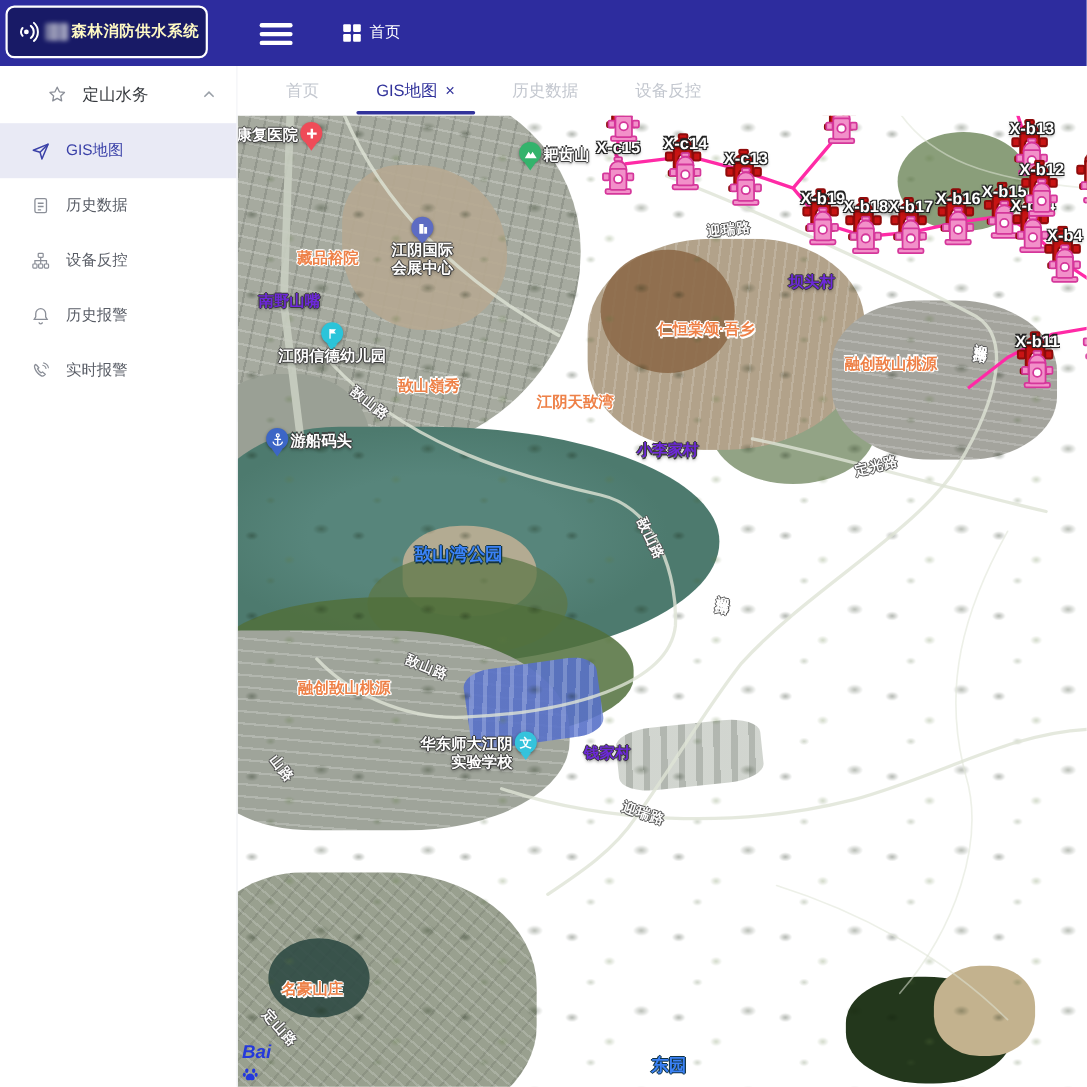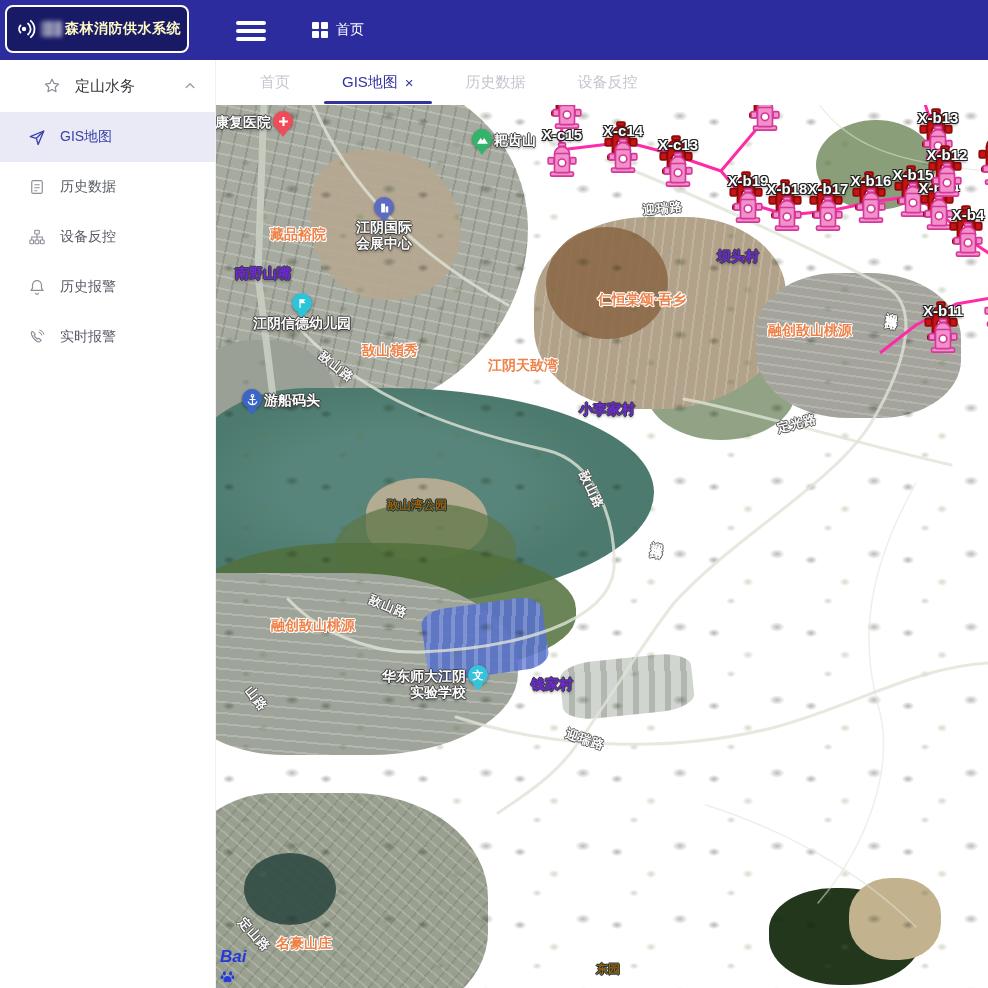--- a/index.html
+++ b/index.html
@@ -101,21 +101,21 @@
   svg#roads path.wide{stroke:#c9cec1;stroke-width:7;stroke-opacity:.9;}
   svg#roads path.trail{stroke-width:1.5;stroke-opacity:.55;}
   svg#pipes{z-index:6;}
   svg#pipes polyline{fill:none;stroke:#ff2aa6;stroke-width:3;stroke-linejoin:round;}
 
   .mlabel{position:absolute;z-index:4;white-space:nowrap;transform:translate(-50%,-50%);font-weight:700;}
   .mlabel.area{color:#ee8148;font-size:14px;
     text-shadow:-1px 0 #fff,1px 0 #fff,0 -1px #fff,0 1px #fff,1px 1px #fff,-1px -1px #fff;}
   .mlabel.place{color:#6d28d9;font-size:14px;
     text-shadow:-1px 0 #3c3c3c,1px 0 #3c3c3c,0 -1px #3c3c3c,0 1px #3c3c3c,0 2px 3px rgba(0,0,0,.45);}
-  .mlabel.water{color:#a16207;font-size:12px;
+  .mlabel.water{color:#3b82f6;font-size:16px;
     text-shadow:-1px 0 #134,1px 0 #134,0 -1px #134,0 1px #134;}
   .mlabel.road{color:#fff;font-size:12.5px;letter-spacing:1px;
     text-shadow:-1px 0 #555,1px 0 #555,0 -1px #555,0 1px #555;}
   .mlabel.road.vert{writing-mode:vertical-rl;letter-spacing:2px;}
 
   .poi{position:absolute;z-index:5;}
   .pin{position:absolute;left:0;top:0;width:20px;height:20px;border-radius:50%;
     transform:translate(-50%,-60%);display:flex;align-items:center;justify-content:center;
     box-shadow:0 1px 3px rgba(0,0,0,.45);color:#fff;font-weight:700;font-size:11px;}
   .pin .tail{position:absolute;left:50%;top:96%;transform:translateX(-50%);width:0;height:0;
@@ -292,21 +292,21 @@
       <path class="trail" d="M490,700 C560,722 640,762 700,822"></path>
     </svg>
 
     <div id="map-labels">
         <span class="mlabel area" style="left: 82px; top: 130px; transform: translate(-50%, -50%) rotate(0deg);">藏品裕院</span>
         <span class="mlabel area" style="left: 174px; top: 246px; transform: translate(-50%, -50%) rotate(0deg);">敔山嶺秀</span>
         <span class="mlabel area" style="left: 426px; top: 195px; transform: translate(-50%, -50%) rotate(0deg);">仁恒棠颂·吾乡</span>
         <span class="mlabel area" style="left: 594px; top: 226px; transform: translate(-50%, -50%) rotate(0deg);">融创敔山桃源</span>
         <span class="mlabel area" style="left: 307px; top: 261px; transform: translate(-50%, -50%) rotate(0deg);">江阴天敔湾</span>
         <span class="mlabel area" style="left: 97px; top: 521px; transform: translate(-50%, -50%) rotate(0deg);">融创敔山桃源</span>
-        <span class="mlabel area" style="left: 88px; top: 795px; transform: translate(-50%, -50%) rotate(0deg); margin-top: 44px;">名豪山庄</span>
+        <span class="mlabel area" style="left: 68px; top: 795px; transform: translate(-50%, -50%) rotate(0deg);">名豪山庄</span>
         <span class="mlabel place" style="left: 47px; top: 169px; transform: translate(-50%, -50%) rotate(0deg);">南野山嘴</span>
         <span class="mlabel place" style="left: 522px; top: 152px; transform: translate(-50%, -50%) rotate(0deg);">坝头村</span>
         <span class="mlabel place" style="left: 391px; top: 305px; transform: translate(-50%, -50%) rotate(0deg);">小李家村</span>
         <span class="mlabel place" style="left: 336px; top: 580px; transform: translate(-50%, -50%) rotate(0deg);">钱家村</span>
         <span class="mlabel water" style="left: 201px; top: 400px; transform: translate(-50%, -50%) rotate(0deg);">敔山湾公园</span>
         <span class="mlabel water" style="left: 392px; top: 864px; transform: translate(-50%, -50%) rotate(0deg);">东园</span>
         <span class="mlabel road" style="left: 447px; top: 104px; transform: translate(-50%, -50%) rotate(-6deg);">迎瑞路</span>
         <span class="mlabel road vert" style="left: 677px; top: 201px; transform: translate(-50%, -50%) rotate(8deg);">迎瑞路</span>
         <span class="mlabel road" style="left: 120px; top: 262px; transform: translate(-50%, -50%) rotate(38deg);">敔山路</span>
         <span class="mlabel road" style="left: 375px; top: 385px; transform: translate(-50%, -50%) rotate(64deg);">敔山路</span>

